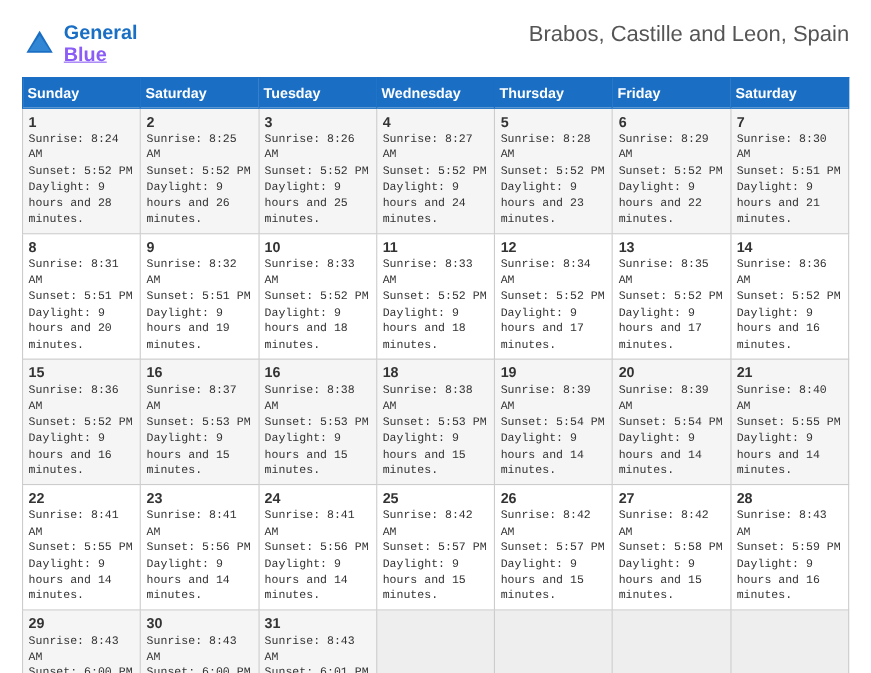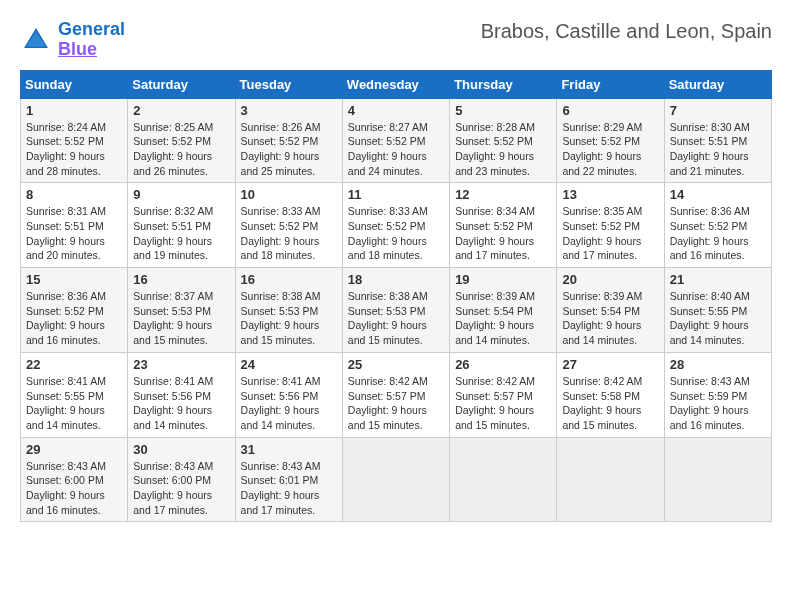--- a/index.html
+++ b/index.html
@@ -76,20 +76,21 @@
       background: #f5f5f5;
     }
     .day-num {
       font-size: 13px;
       font-weight: bold;
       display: block;
       margin-bottom: 2px;
     }
     .day-info {
       line-height: 1.4;
+      font-family: Liberation Mono, monospace;
     }
     td.empty {
       background: #eee !important;
     }
   </style>
 </head>
 <body>
 
 <div class="header">
   <div class="logo">

